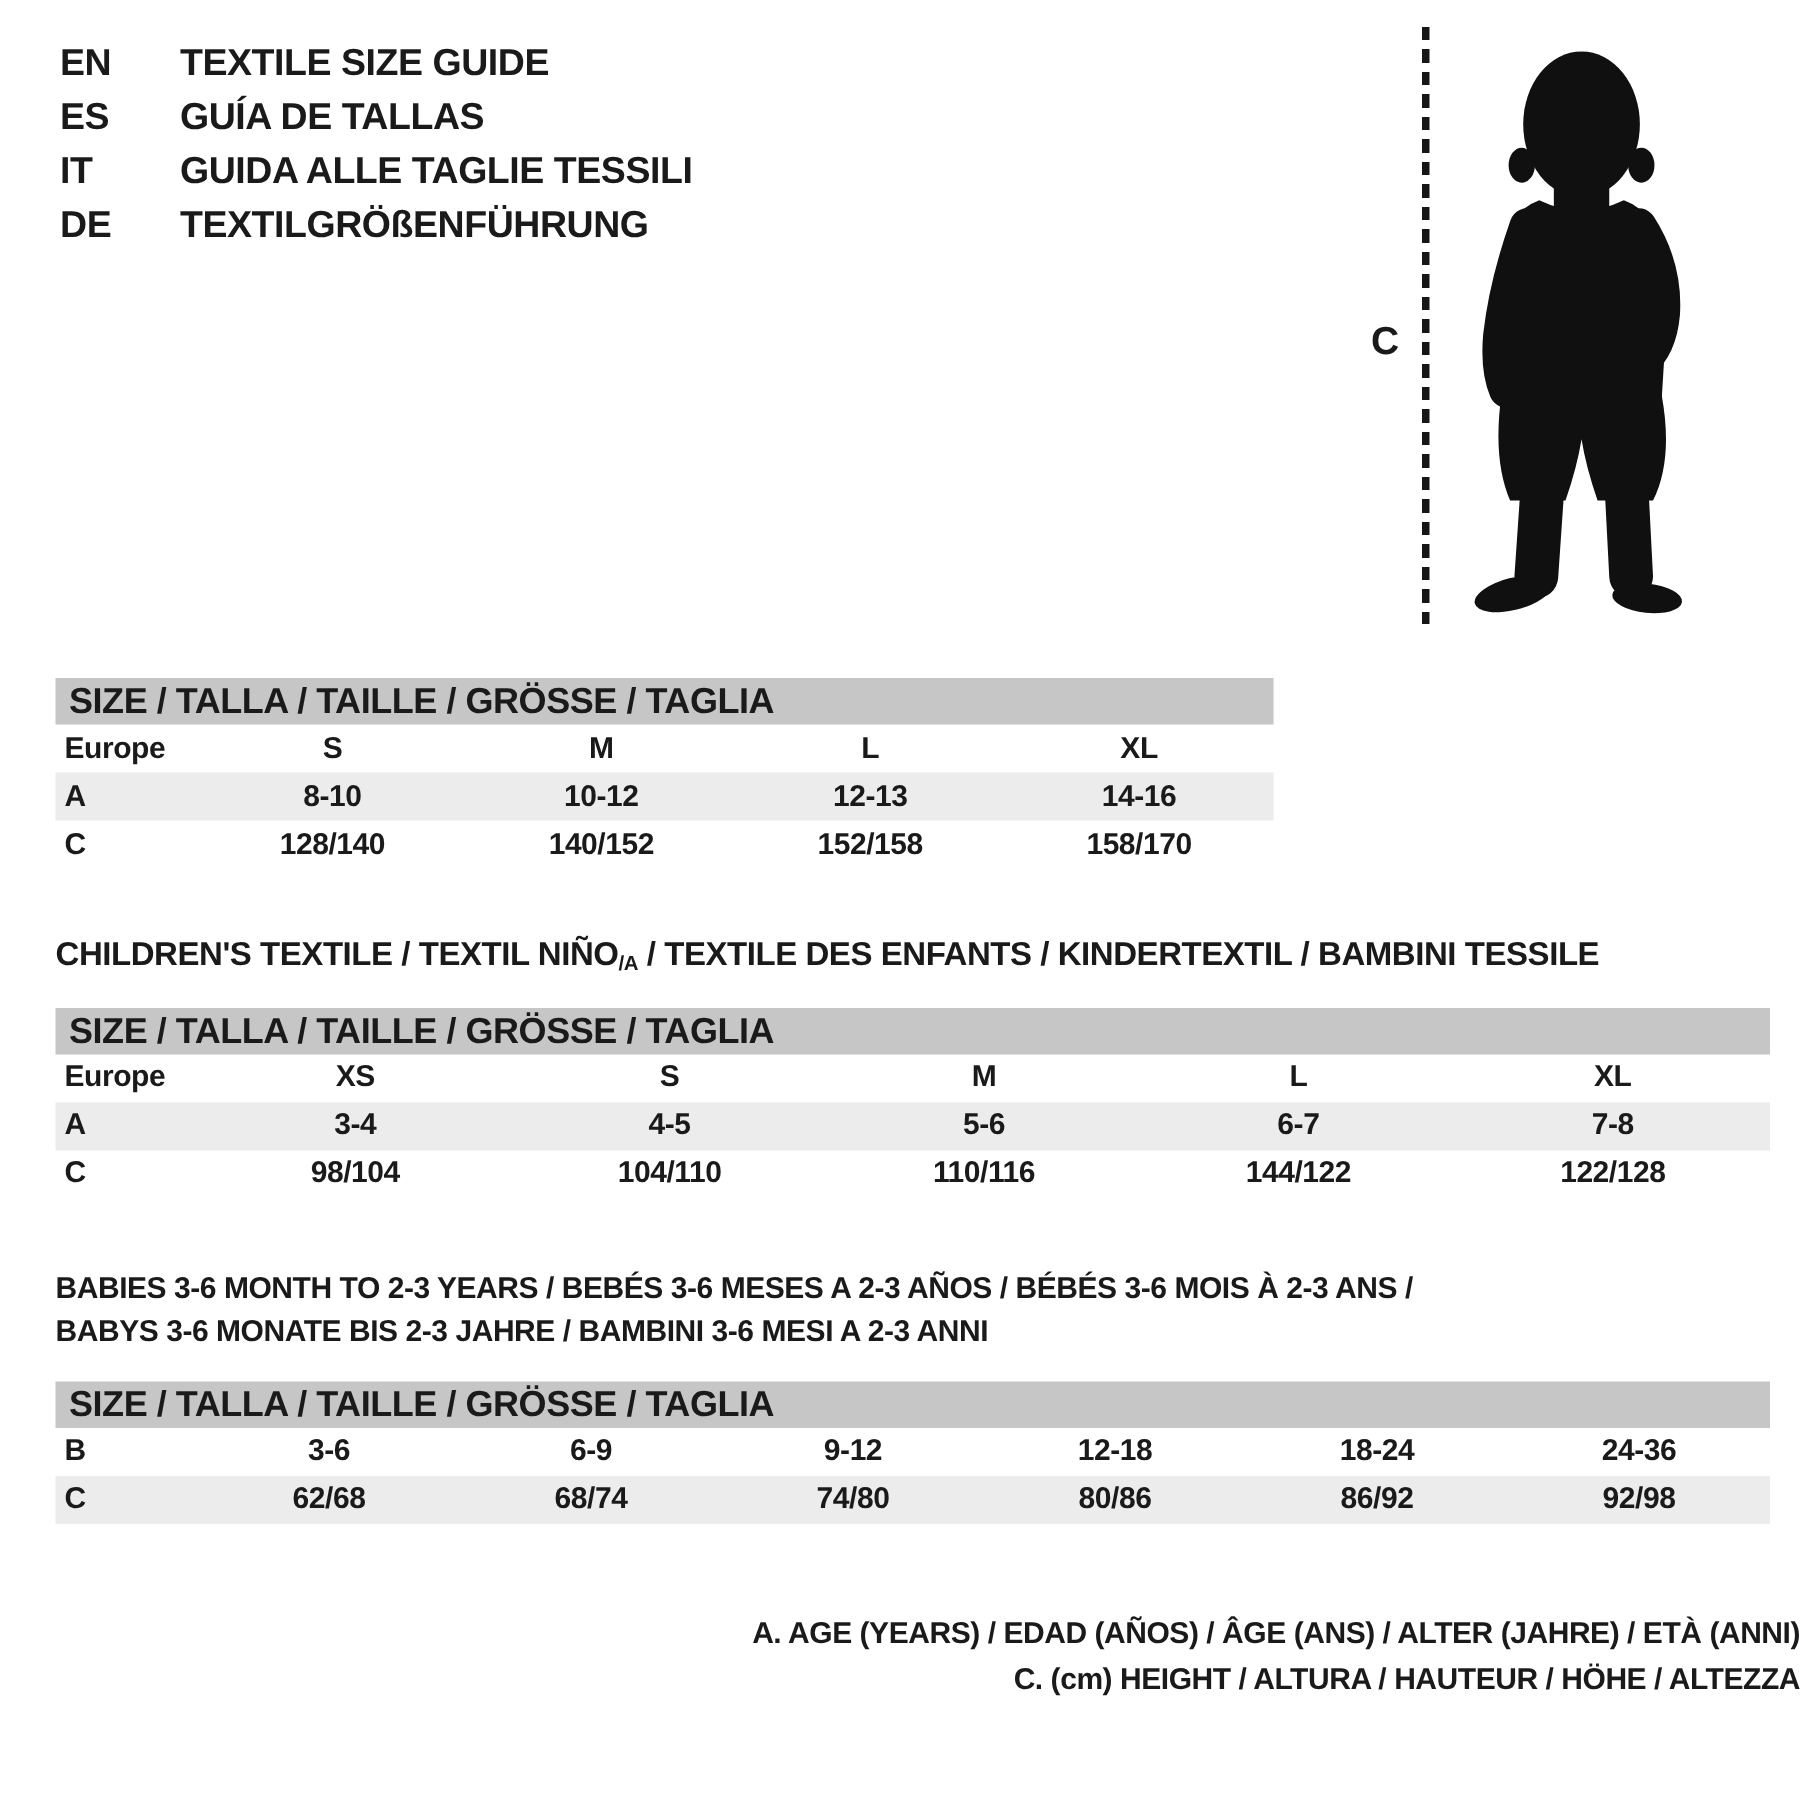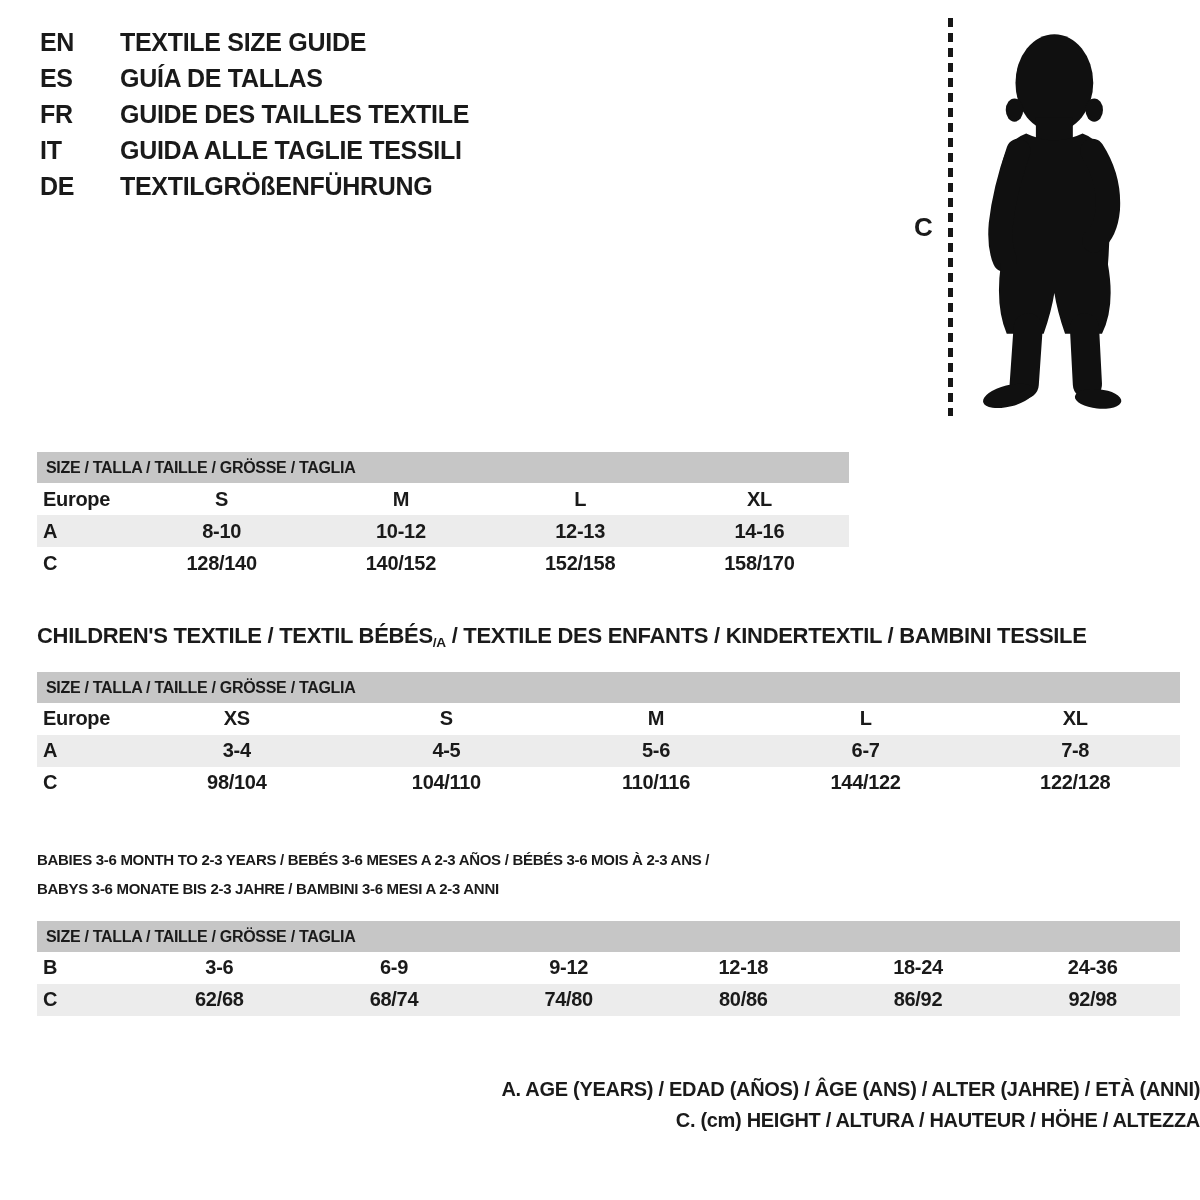--- a/index.html
+++ b/index.html
@@ -34,58 +34,54 @@
   }
   .sub-script { font-size: 0.62em; vertical-align: -0.28em; }
 
   .tbl { margin-left: 37px; }
   .tbl-junior   { width: 812px;  margin-top: 22px; }
   .tbl-children { width: 1143px; margin-top: 17px; }
   .tbl-babies   { width: 1143px; margin-top: 18px; }
 
   .size-bar {
     height: 31px; line-height: 31px; padding-left: 9px;
-    background: #c6c6c6; font-size: 16px;
+    background: #c6c6c6; font-size: 24px;
   }
   .row { display: grid; align-items: center; height: 32px; font-size: 20px; }
   .cols4 { grid-template-columns: 95px repeat(4, 1fr); }
   .cols5 { grid-template-columns: 95px repeat(5, 1fr); }
   .cols6 { grid-template-columns: 95px repeat(6, 1fr); }
   .row > span { text-align: center; }
   .row > .row-label { text-align: left; padding-left: 6px; }
   .stripe { background: #ececec; }
 
   .sec-junior   { margin-top: 7px; }
   .sec-children { margin-top: 45px; }
   .sec-babies   { margin-top: 46px; }
-  .babies-heading-line { margin-left: 37px; font-size: 15px; line-height: 29px; white-space: nowrap; }
+  .babies-heading-line { margin-left: 37px; font-size: 20px; line-height: 29px; white-space: nowrap; }
 
   
   .legend { margin: 58px 0 0 37px; text-align: right; }
   .legend-line { font-size: 20px; line-height: 31px; white-space: nowrap; }
 </style>
 </head>
 <body>
 
 <div class="page">
 
   <div class="top-area">
 
     <div class="lang-list">
       <div class="lang-row">
         <span class="lang-code">EN</span>
         <span class="lang-title">TEXTILE SIZE GUIDE</span>
       </div>
       <div class="lang-row">
         <span class="lang-code">ES</span>
         <span class="lang-title">GUÍA DE TALLAS</span>
-      </div>
-      <div class="lang-row">
-        <span class="lang-code">FR</span>
-        <span class="lang-title">GUIDE DES TAILLES TEXTILE</span>
       </div>
       <div class="lang-row">
         <span class="lang-code">IT</span>
         <span class="lang-title">GUIDA ALLE TAGLIE TESSILI</span>
       </div>
       <div class="lang-row">
         <span class="lang-code">DE</span>
         <span class="lang-title">TEXTILGRÖßENFÜHRUNG</span>
       </div>
     </div>
@@ -137,21 +133,21 @@
         <span class="row-label">C</span>
         <span>128/140</span>
         <span>140/152</span>
         <span>152/158</span>
         <span>158/170</span>
       </div>
     </div>
   </section>
 
   <section class="sec-children">
-    <h2 class="sec-heading"><span>CHILDREN'S TEXTILE / TEXTIL BÉBÉS</span><span class="sub-script">/A</span><span> / TEXTILE DES ENFANTS / KINDERTEXTIL / BAMBINI TESSILE</span></h2>
+    <h2 class="sec-heading"><span>CHILDREN'S TEXTILE / TEXTIL NIÑO</span><span class="sub-script">/A</span><span> / TEXTILE DES ENFANTS / KINDERTEXTIL / BAMBINI TESSILE</span></h2>
     <div class="tbl tbl-children">
       <div class="size-bar">SIZE / TALLA / TAILLE / GRÖSSE / TAGLIA</div>
       <div class="row cols5">
         <span class="row-label">Europe</span>
         <span>XS</span>
         <span>S</span>
         <span>M</span>
         <span>L</span>
         <span>XL</span>
       </div>

